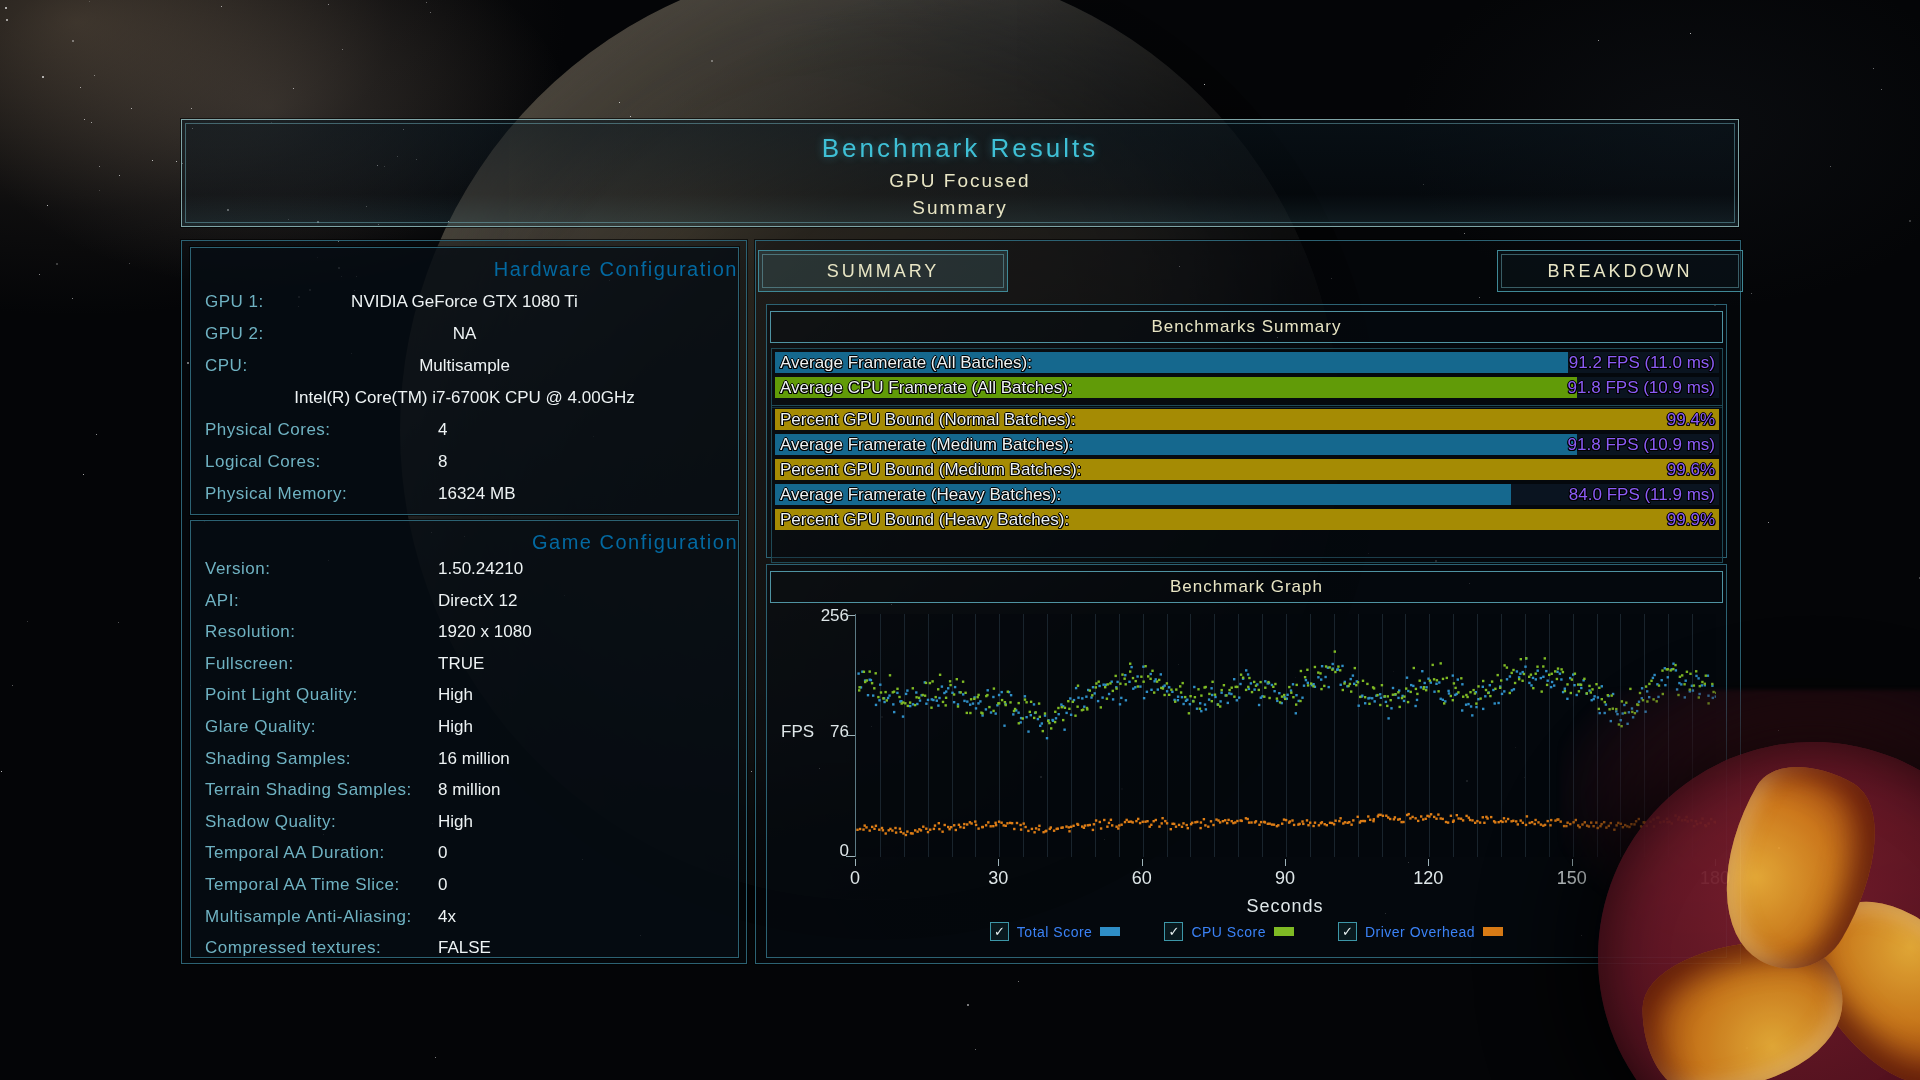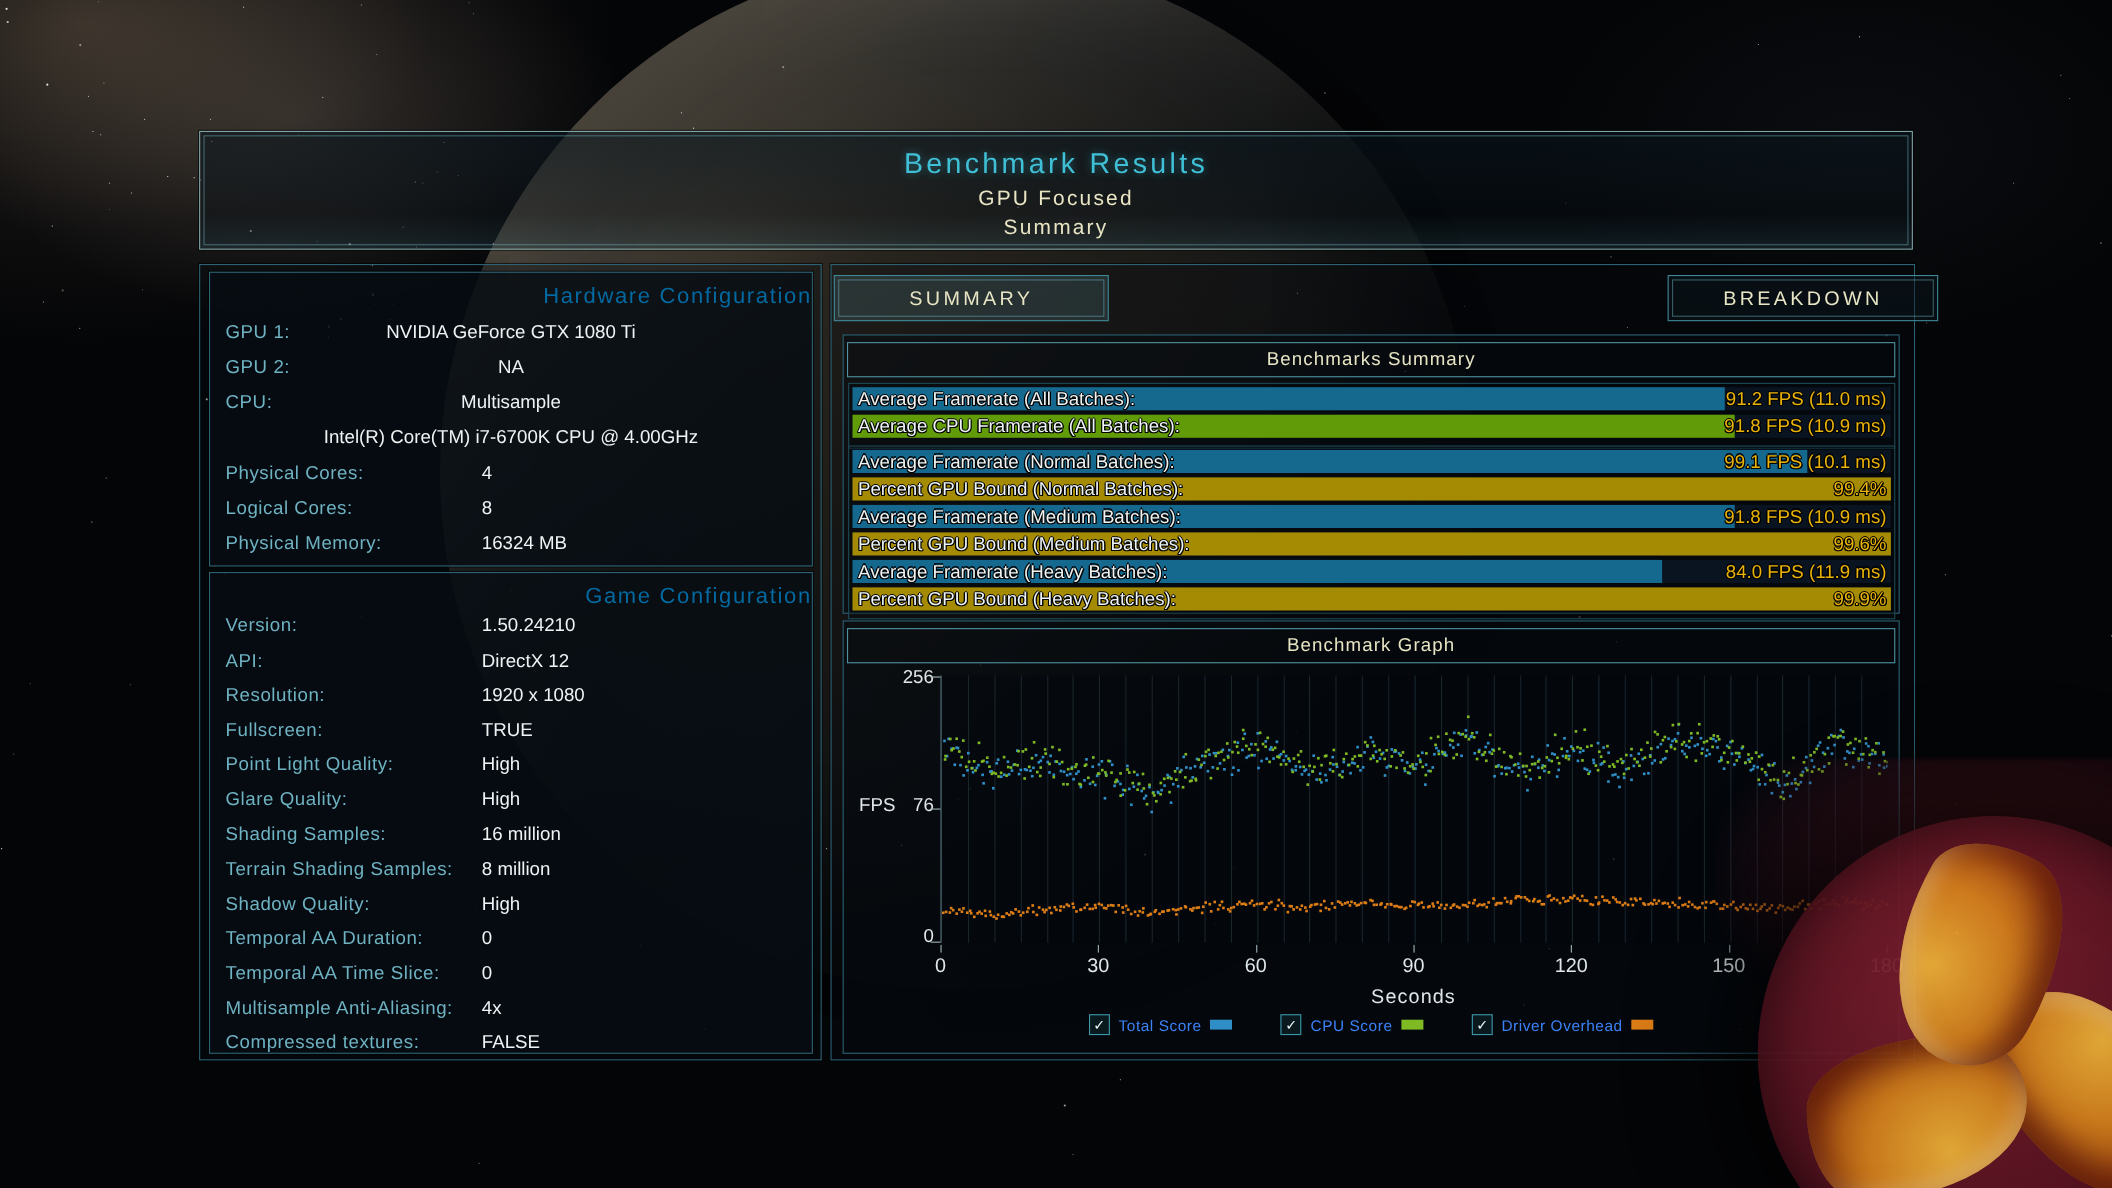--- a/index.html
+++ b/index.html
@@ -43,33 +43,33 @@
   .cfg-row.h31{height:31.6px;}
   .cfg-label{position:absolute;left:14px;top:6px;font-size:17px;color:#6fb2c2;letter-spacing:.5px;}
   .cfg-val{position:absolute;left:170px;right:10px;top:6px;font-size:17px;color:#eef3f4;}
   .cfg-val.centered{left:0;right:0;text-align:center;}
   .cfg-val.col{left:247px;}
   
   #right-outer{left:755px;top:240px;width:984px;height:722px;background:rgba(5,11,16,.30);}
   .tab{position:absolute;top:9px;height:40px;border:1px solid #3f8896;z-index:12;cursor:pointer;
        display:flex;align-items:center;justify-content:center;font-size:18px;letter-spacing:3px;color:#e8e5c4;}
   #tab-summary{left:2px;width:248px;background:rgba(90,140,150,.22);}
-  #tab-breakdown{left:760px;width:244px;background:rgba(12,24,32,.45);}
+  #tab-breakdown{left:741px;width:244px;background:rgba(12,24,32,.45);}
   #bench-sum{left:10px;top:63px;width:959px;height:252px;position:absolute;border:1px solid #2c6273;background:rgba(5,11,16,.55);}
   .sub-hdr{position:absolute;left:3px;right:3px;top:6px;height:30px;border:1px solid #4f93a2;
            display:flex;align-items:center;justify-content:center;font-size:17px;letter-spacing:1px;color:#e8e5c4;}
   .group-box{position:absolute;left:4px;right:3px;border:1px solid #1f4a56;background:rgba(4,9,14,.4);padding:3px;}
   #grp0{top:43px;height:52px;}
   #grp1{top:100px;height:150px;}
   .srow{position:relative;height:21px;margin-bottom:4px;background:#0a1420;}
   .srow:last-child{margin-bottom:0;}
   .sfill{position:absolute;left:0;top:0;bottom:0;}
   .slabel{position:absolute;left:5px;top:1px;font-size:17px;color:#eef3f3;white-space:nowrap;
           text-shadow:-1px 0 0 #000,1px 0 0 #000,0 -1px 0 #000,0 1px 0 #000,1px 1px 0 #000,-1px 1px 0 #000;}
-  .sval{position:absolute;right:4px;top:1px;font-size:17px;color:#eab308;white-space:nowrap;
+  .sval{position:absolute;right:4px;top:1px;font-size:17px;color:#8b5cf6;white-space:nowrap;
         text-shadow:-1px 0 0 #000,1px 0 0 #000,0 -1px 0 #000,0 1px 0 #000,1px 1px 0 #000,-1px 1px 0 #000;}
   
   #graph-panel{left:10px;top:323px;width:959px;height:392px;position:absolute;border:1px solid #2c6273;background:rgba(5,11,16,.55);}
   #plot{position:absolute;left:88px;top:49px;width:860px;height:243px;background:rgba(4,8,12,.55);
         border-left:1px solid #5c7a84;}
   .gridline{position:absolute;top:0;bottom:0;width:1px;background:#19242d;}
   .ytick{position:absolute;width:9px;height:1px;background:#9fb4ba;left:79px;}
   .ylab{position:absolute;width:72px;text-align:right;font-size:17px;color:#dfe7e9;}
   #fps-word{position:absolute;left:14px;width:40px;text-align:left;font-size:17px;color:#dfe7e9;}
   .xtick{position:absolute;width:1px;height:7px;background:#9fb4ba;top:294px;}
@@ -343,25 +343,20 @@
           <span class="slabel">Average Framerate (All Batches):</span>
           <span class="sval">91.2 FPS (11.0 ms)</span>
         </div>
         <div class="srow">
           <div class="sfill" style="width: 85%; background: rgb(97, 155, 8);"></div>
           <span class="slabel">Average CPU Framerate (All Batches):</span>
           <span class="sval">91.8 FPS (10.9 ms)</span>
         </div>
       </div>
     <div class="group-box" id="grp1">
-        <div class="srow">
-          <div class="sfill" style="width: 92%; background: rgb(21, 104, 142);"></div>
-          <span class="slabel">Average Framerate (Normal Batches):</span>
-          <span class="sval">99.1 FPS (10.1 ms)</span>
-        </div>
         <div class="srow">
           <div class="sfill" style="width: 100%; background: rgb(165, 139, 4);"></div>
           <span class="slabel">Percent GPU Bound (Normal Batches):</span>
           <span class="sval">99.4%</span>
         </div>
         <div class="srow">
           <div class="sfill" style="width: 85%; background: rgb(21, 104, 142);"></div>
           <span class="slabel">Average Framerate (Medium Batches):</span>
           <span class="sval">91.8 FPS (10.9 ms)</span>
         </div>

